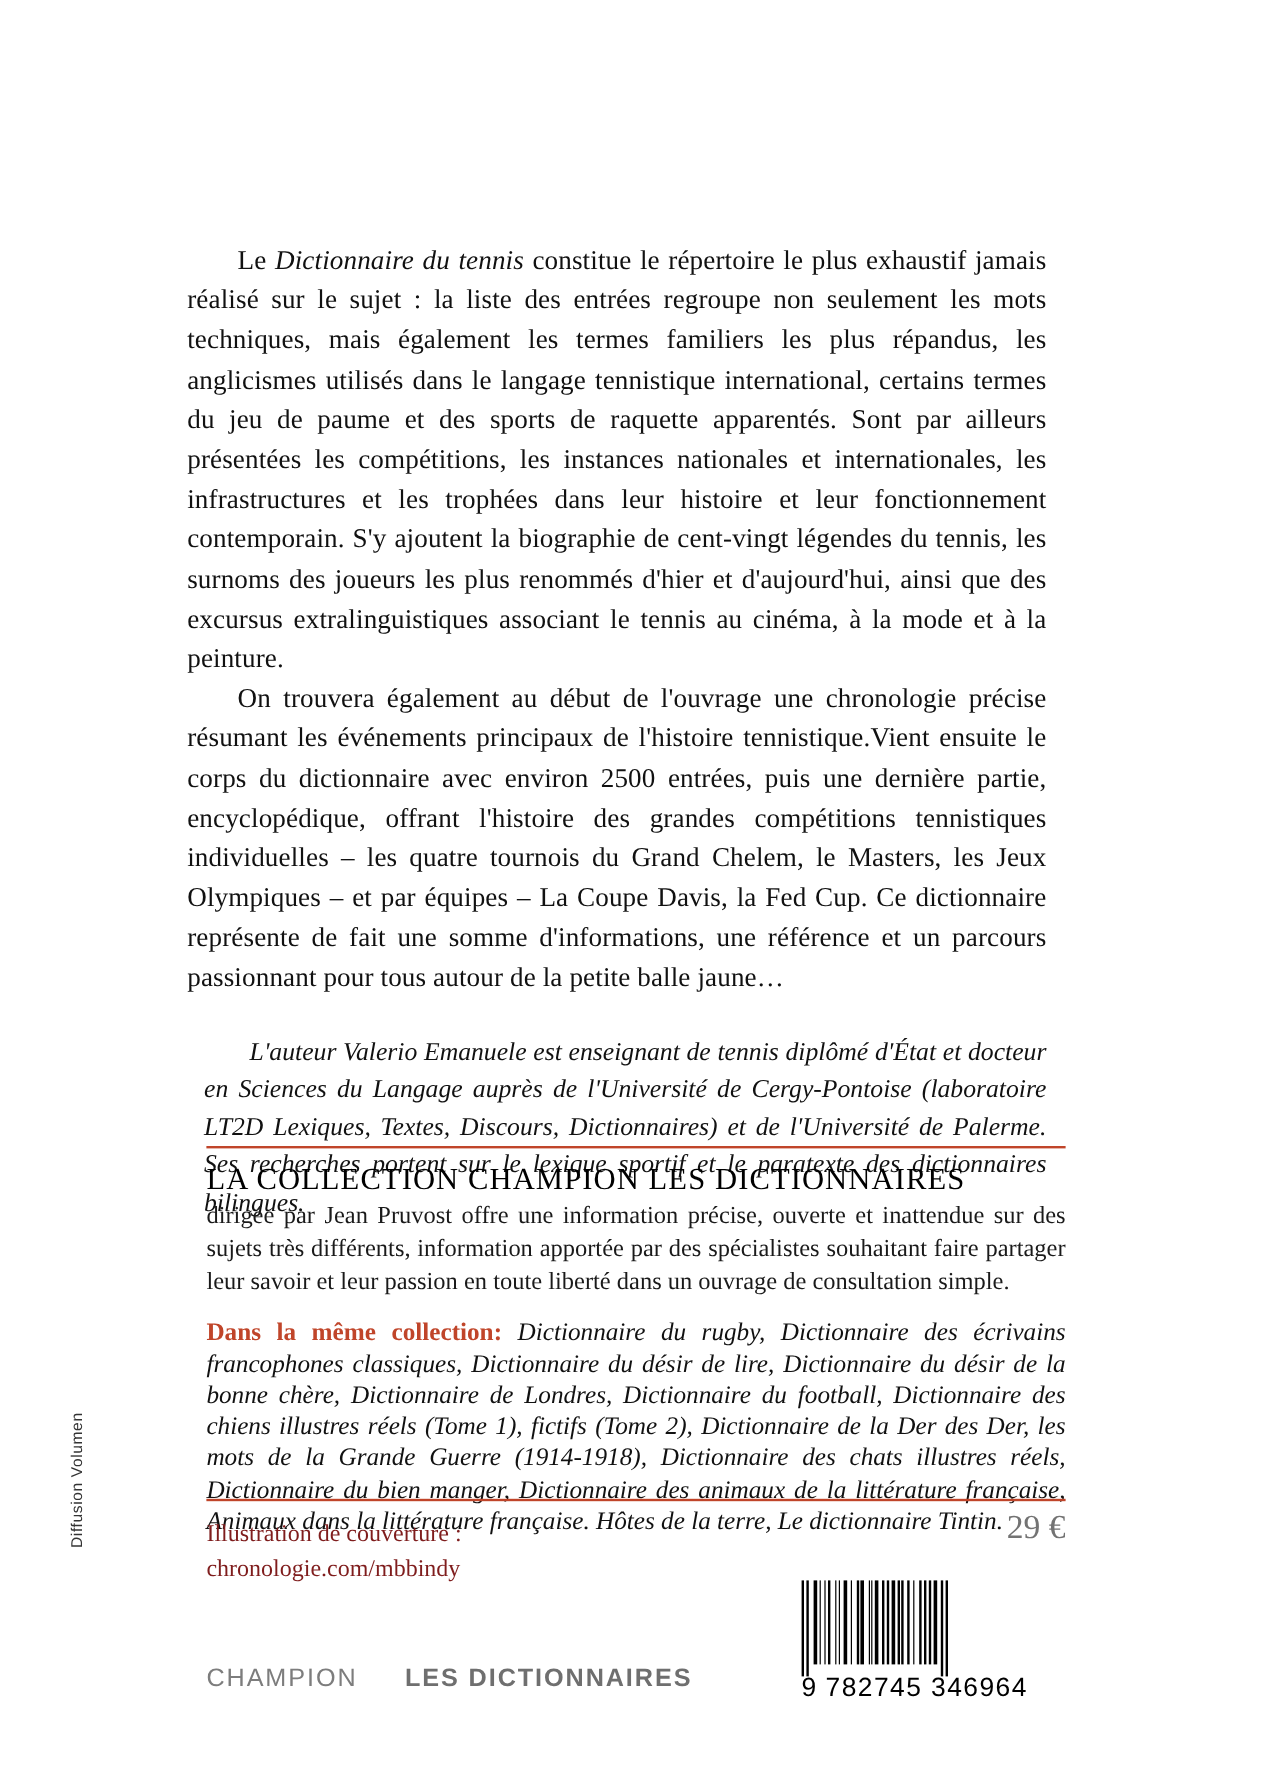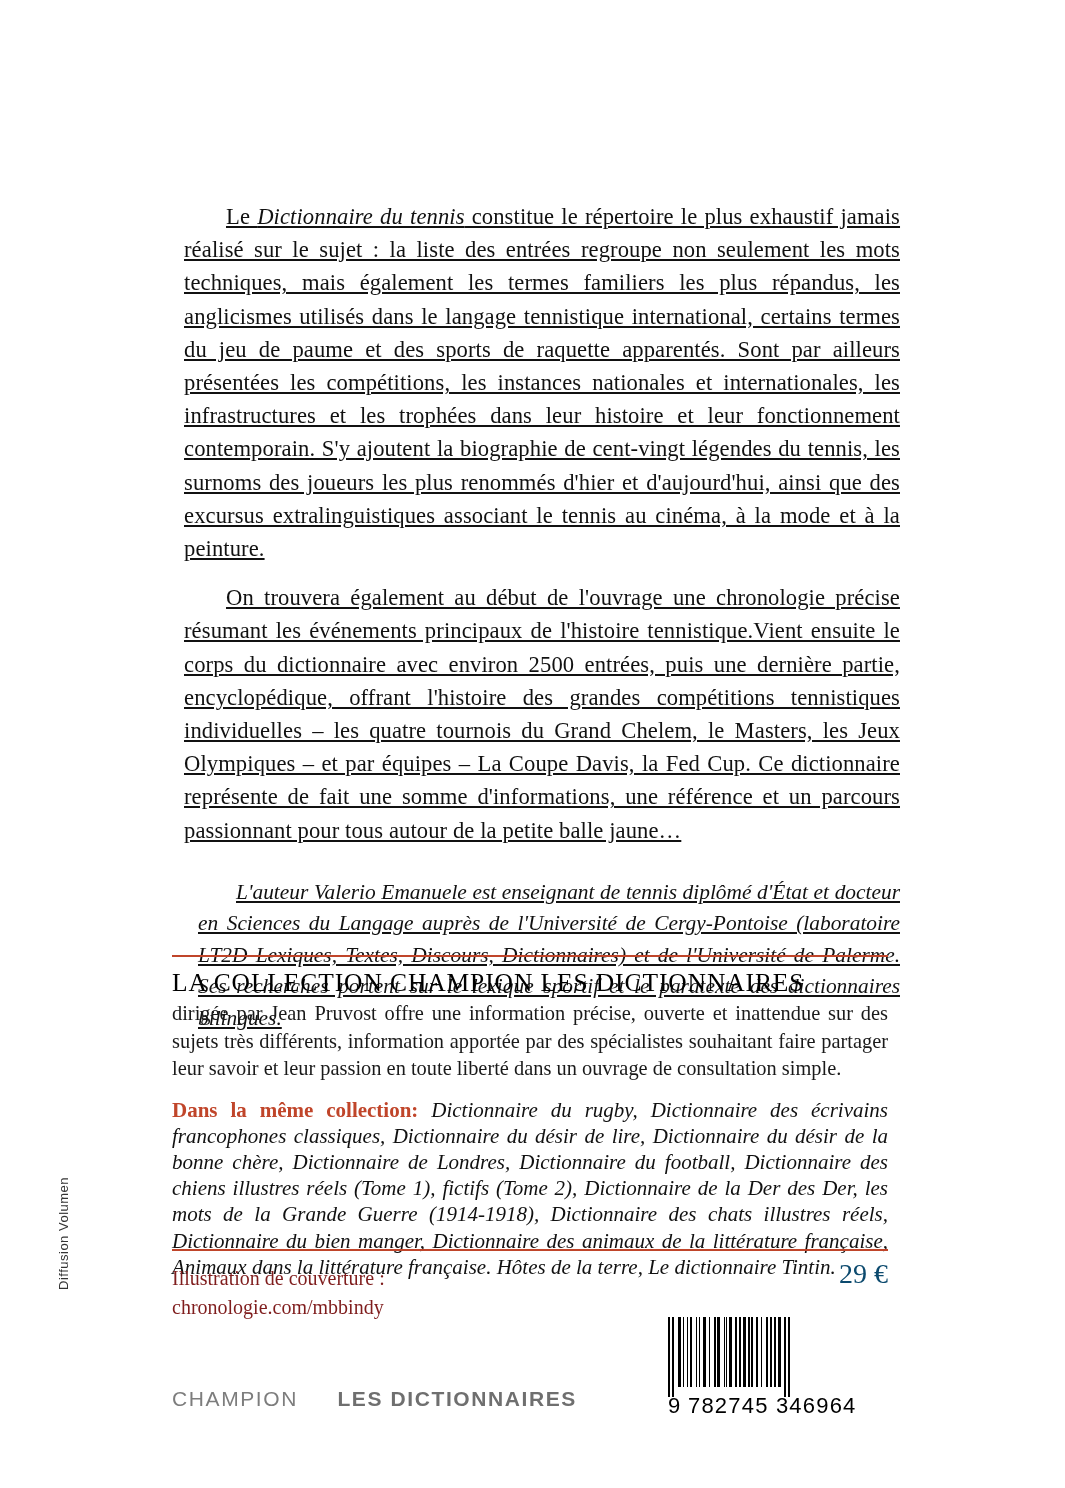--- a/index.html
+++ b/index.html
@@ -17,37 +17,36 @@
   }
 
   .page {
     position: absolute;
     inset: 0;
   }
 
   
   .content {
     position: absolute;
-    left: 184px;
+    left: 156px;
     top: 200px;
     width: 716px;
-    text-decoration: underline;
   }
 
   p.body-par {
     margin: 0;
     font-size: 22.6px;
     line-height: 33.2px;
     text-align: justify;
     text-indent: 42px;
     letter-spacing: 0.1px;
   }
 
   p.body-par + p.body-par {
-    margin-top: 16px;
+    margin-top: 0px;
   }
 
   .italic { font-style: italic; }
 
   p.author-note {
     margin: 30px 0 0 14px;
     font-size: 21.4px;
     line-height: 31.5px;
     text-align: justify;
     text-indent: 38px;
@@ -110,21 +109,21 @@
     font-size: 20px;
     line-height: 29px;
     color: #7f1d1d;
   }
 
   .price {
     position: absolute;
     right: 177px;
     top: 1258px;
     font-size: 28px;
-    color: #0c4a6e;
+    color: #737373;
   }
 
   .isbn-text {
     position: absolute;
     right: 177px;
     top: 1296px;
     font-size: 17.5px;
     letter-spacing: 0.4px;
     color: #111;
     margin-top: 32px;

